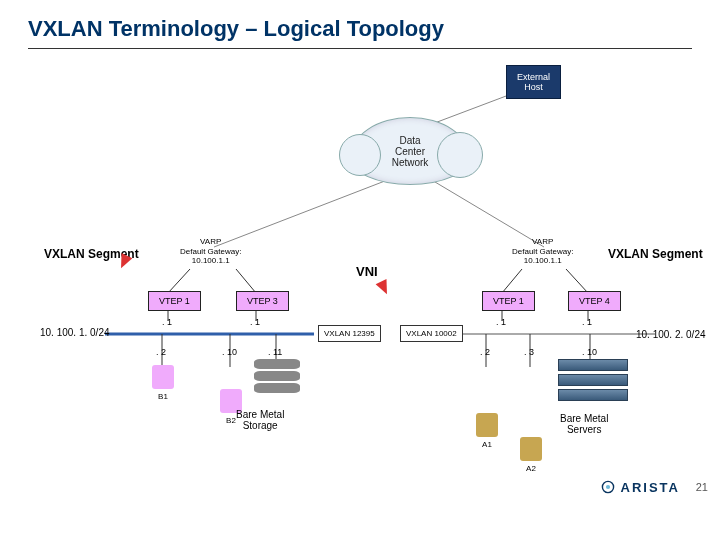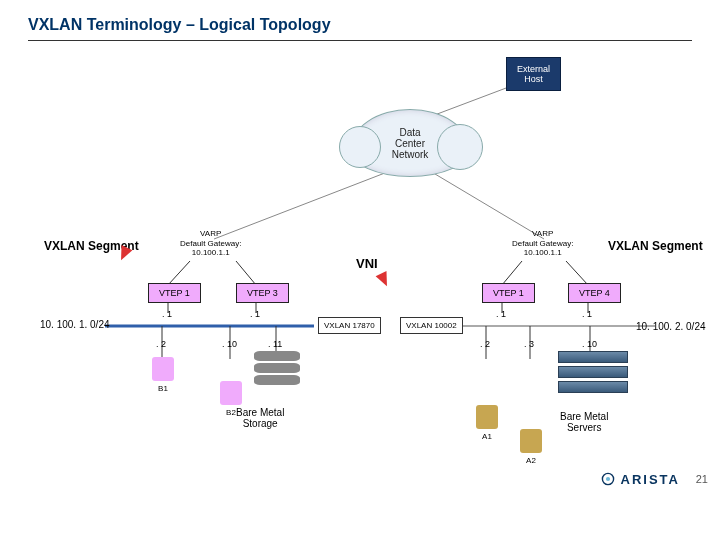--- a/index.html
+++ b/index.html
@@ -1,17 +1,17 @@
 <!DOCTYPE html>
 <html><head>
 <meta charset="utf-8">
 <style>
   * { margin: 0; padding: 0; box-sizing: border-box; }
   body { font-family: Arial, sans-serif; width: 720px; height: 540px; position: relative; background: #fff; overflow: hidden; }
-  .title { font-size: 16px; font-weight: bold; color: #003366; padding: 16px 28px 6px; }
+  .title { font-size: 22px; font-weight: bold; color: #003366; padding: 16px 28px 6px; }
   .hr { border-top: 1px solid #333; margin: 0 28px 10px; }
 
   .canvas { position: relative; width: 100%; height: 440px; }
   .abs { position: absolute; }
 
   .ext-host { background:#1b3a6b; color:#fff; text-align:center; font-size:9px; padding:6px 10px; border:1px solid #0a1f3f; }
   .cloud { width:120px; height:68px; background:#eaf1f8; border:1px solid #8aa; border-radius:50% 50% 50% 50% / 60% 60% 40% 40%; display:flex; align-items:center; justify-content:center; text-align:center; font-size:10px; color:#222; box-shadow:0 0 6px #ccd inset; }
   .cloud::before, .cloud::after { content:""; position:absolute; background:#eaf1f8; border:1px solid #8aa; border-radius:50%; }
   .cloud::before { width:40px; height:40px; left:-12px; top:16px; }
   .cloud::after  { width:44px; height:44px; right:-14px; top:14px; }
@@ -29,21 +29,21 @@
   .vm.blue { background:#f0abfc; }
   .vm.gold { background:#c7a651; }
 
   .storage { width:46px; }
   .disk-stack { display:flex; flex-direction:column; gap:2px; }
   .disk { height:10px; border-radius:6px/3px; background:#888; }
 
   .server-stack { display:flex; flex-direction:column; gap:3px; }
   .rack { width:70px; height:12px; background:linear-gradient(#6b8aa8,#3a5a7a); border:1px solid #2a3f55; }
 
-  .bm-lbl { font-size:10px; text-align:center; margin-top:12px; }
+  .bm-lbl { font-size:10px; text-align:center; margin-top:6px; }
 
   .page-num { font-size:11px; color:#555; }
 
   .logo { display:flex; align-items:flex-start; gap:6px; font-size:13px; letter-spacing:2px; color:#0a3560; font-weight:600; font-family: 'Trebuchet MS', sans-serif;}
   .logo-dot { width:14px; height:14px; position:relative; }
   .logo-dot svg { width:100%; height:100%; }
 
   .red-arrow { width:0; height:0; border-left:6px solid transparent; border-right:6px solid transparent; border-top:14px solid #d33; }
 
   
@@ -121,21 +121,21 @@
   <div class="abs vtep" style="left:568px;top:232px">VTEP 4</div>
 
   <div class="abs num" style="left:162px;top:258px">. 1</div>
   <div class="abs num" style="left:250px;top:258px">. 1</div>
   <div class="abs num" style="left:496px;top:258px">. 1</div>
   <div class="abs num" style="left:582px;top:258px">. 1</div>
 
   <div class="abs ip" style="left:40px;top:268px">10. 100. 1. 0/24</div>
   <div class="abs ip" style="left:636px;top:270px">10. 100. 2. 0/24</div>
 
-  <div class="abs vxbox" style="left:318px;top:266px">VXLAN 17870</div>
+  <div class="abs vxbox" style="left:318px;top:266px">VXLAN 12395</div>
   <div class="abs vxbox" style="left:400px;top:266px">VXLAN 10002</div>
 
   <div class="abs num" style="left:156px;top:288px">. 2</div>
   <div class="abs num" style="left:222px;top:288px">. 10</div>
   <div class="abs num" style="left:268px;top:288px">. 11</div>
 
   <div class="abs num" style="left:480px;top:288px">. 2</div>
   <div class="abs num" style="left:524px;top:288px">. 3</div>
   <div class="abs num" style="left:582px;top:288px">. 10</div>
 

